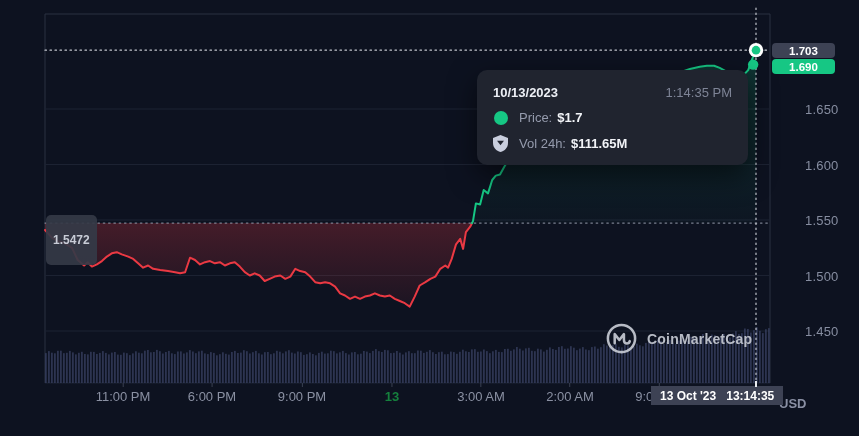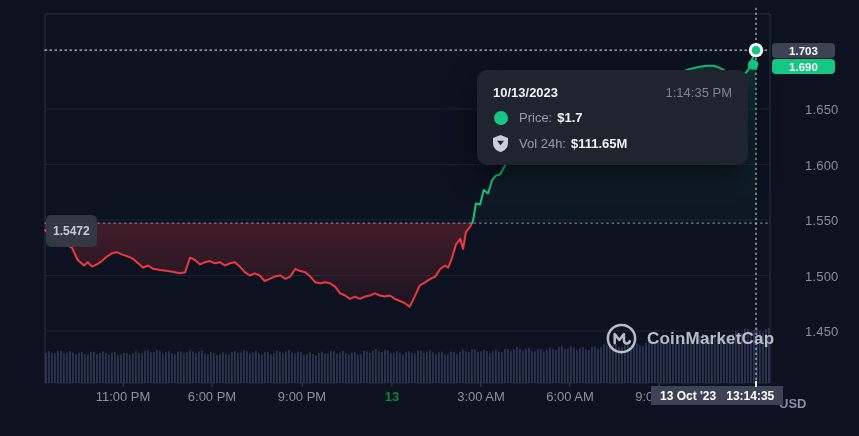--- a/index.html
+++ b/index.html
@@ -18,29 +18,29 @@
   .xlab.bold{font-weight:bold;color:#15803d;}
   
   .price-badge{position:absolute;left:772px;width:63px;height:15px;z-index:3;
     display:flex;align-items:center;justify-content:center;
     font-size:11.5px;font-weight:bold;color:#ffffff;border-radius:4px;}
   .price-badge.hover{top:43px;background:#3d4254;}
   .price-badge.last{top:59px;background:#16c784;}
   
   .baseline-badge{position:absolute;left:46px;top:215px;z-index:3;
     background:rgba(52,57,71,.92);color:#c8ccd6;font-size:12px;font-weight:bold;
-    padding:9px 7px;border-radius:5px;}
+    padding:18px 7px;border-radius:5px;}
   
   .xhair-badge{position:absolute;left:651px;top:386px;z-index:3;height:19px;
     background:#3d4254;border-radius:0;display:flex;align-items:center;gap:10px;
     padding:0 9px;color:#ffffff;font-size:12px;font-weight:bold;white-space:nowrap;}
   .xhair-tick{position:absolute;left:755px;top:381px;width:2px;height:6px;background:#e8eaee;z-index:4;}
   
   .watermark{position:absolute;left:604px;top:321px;z-index:1;display:flex;align-items:center;gap:8px;opacity:.92;}
-  .watermark .wm-text{color:#c6cad3;font-size:17px;font-weight:bold;letter-spacing:.2px;}
+  .watermark .wm-text{color:#c6cad3;font-size:14px;font-weight:bold;letter-spacing:.2px;}
   
   .tooltip{position:absolute;left:477px;top:70px;width:271px;height:95px;z-index:5;
     background:#20242f;border-radius:10px;box-shadow:0 10px 28px rgba(0,0,0,.55);
     padding:15px 16px 12px 16px;box-sizing:border-box;font-size:13px;}
   .tt-head{display:flex;justify-content:space-between;align-items:baseline;}
   .tt-date{color:#eceff5;font-weight:bold;}
   .tt-time{color:#7e8496;}
   .tt-row{display:flex;align-items:center;margin-top:10px;}
   .tt-icon{width:15px;display:flex;justify-content:center;}
   .tt-label{color:#959bad;margin-left:11px;}
@@ -354,21 +354,21 @@
   <div class="usd-label">USD</div>
 
   <div class="price-badge hover">1.703</div>
   <div class="price-badge last">1.690</div>
 
   <div class="xlab" style="left:123px">11:00 PM</div>
   <div class="xlab" style="left:212px">6:00 PM</div>
   <div class="xlab" style="left:302px">9:00 PM</div>
   <div class="xlab bold" style="left:392px">13</div>
   <div class="xlab" style="left:481px">3:00 AM</div>
-  <div class="xlab" style="left:570px">6:00 AM</div>
+  <div class="xlab" style="left:570px">2:00 AM</div>
   <div class="xlab" style="left:659px">9:00 AM</div>
 
   <div class="xhair-badge">
     <span>13 Oct '23</span>
     <span>13:14:35</span>
   </div>
   <div class="xhair-tick"></div>
 
   <div class="watermark">
     <span style="display:flex">

